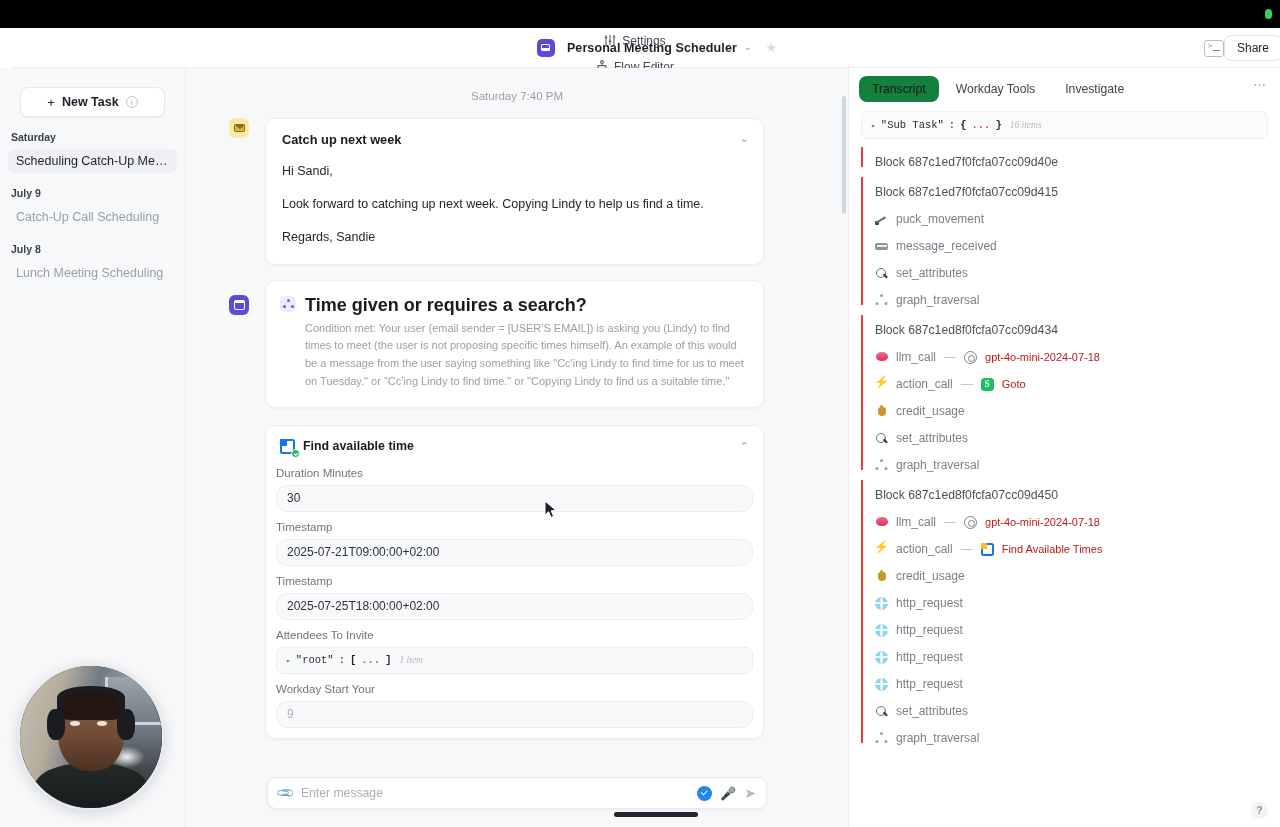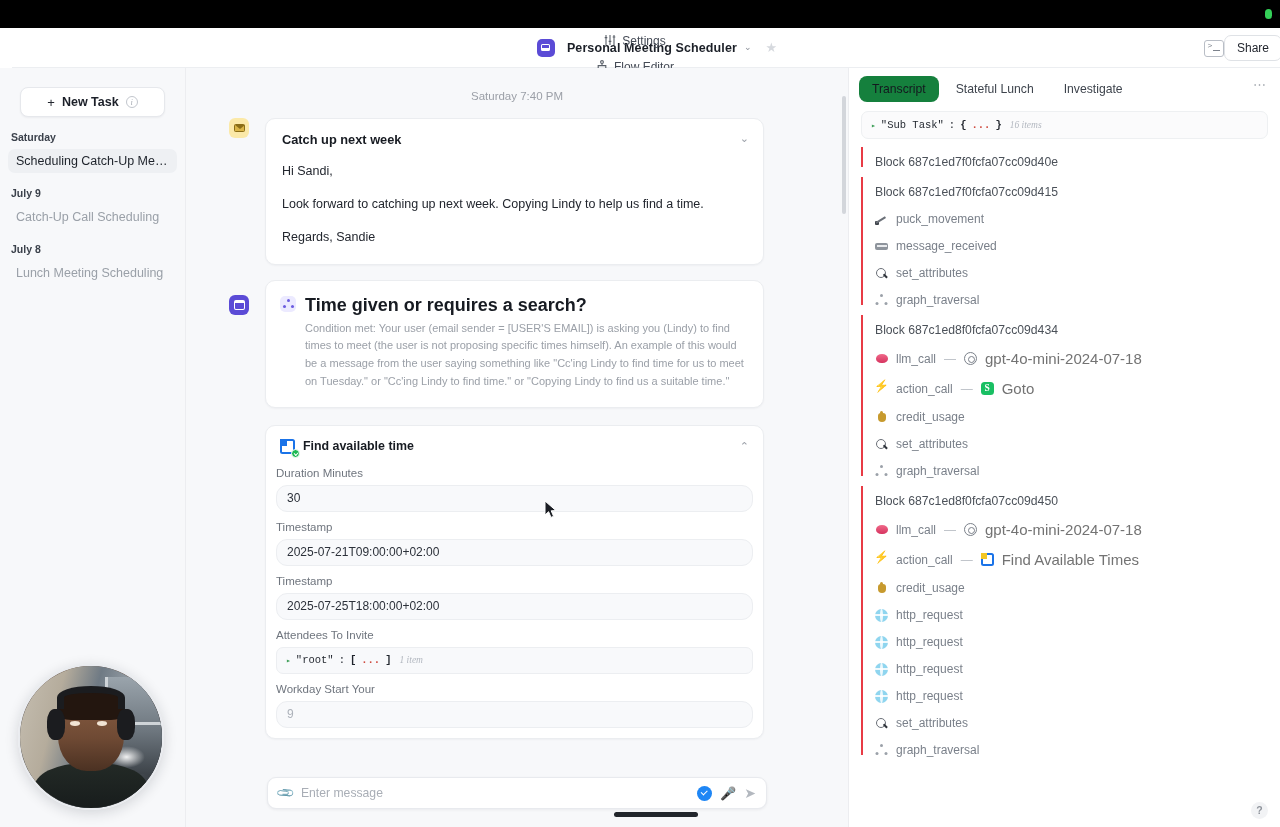--- a/index.html
+++ b/index.html
@@ -352,21 +352,21 @@
     content: ""; position: absolute; left: 0; top: 8px; bottom: 2px; width: 2px;
     background: #e83b45;
   }
   .block-title { font-size: 12.2px; color: #4b5159; font-weight: 400; }
   .ev {
     display: flex; align-items: center; gap: 8px; padding-top: 13px;
     font-size: 12px; color: #7a808a;
   }
   .ev .ename { font-size: 12px; color: #7a808a; }
   .ev .dash { color: #b9bec5; }
-  .ev .detail { font-size: 15px; color: #737373; }
+  .ev .detail { font-size: 11px; color: #b91c1c; }
   .ev-ico { width: 13px; height: 13px; flex: none; position: relative; }
 
   .i-puck { background: none; }
   .i-puck::after {
     content: ""; position: absolute; left: 1px; top: 9px;
     width: 11px; height: 1.5px; background: #6b7078; transform: rotate(-32deg);
     transform-origin: left center;
   }
   .i-puck::before {
     content: ""; position: absolute; left: 0px; top: 8.5px;
@@ -623,21 +623,21 @@
       <span class="blue-check"></span>
       <span class="mic-icon">🎤</span>
       <span class="send-icon">➤</span>
     </div>
     <div class="home-indicator"></div>
   </div>
 
   <div class="right">
     <div class="tabs">
       <div class="tab active">Transcript</div>
-      <div class="tab">Stateful Lunch</div>
+      <div class="tab">Workday Tools</div>
       <div class="tab">Investigate</div>
       <div class="dots-btn">⋯</div>
     </div>
 
     <div class="json-row">
       <span class="tri">▸</span>
       <span class="jkey">"Sub Task"</span>
       <span class="jcolon">:</span>
       <span class="jbracket">{</span>
         <span class="jdots">...</span>

